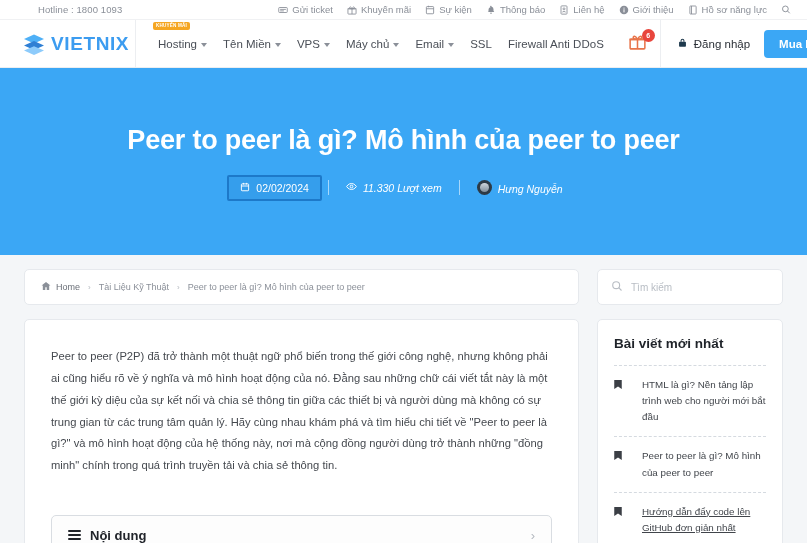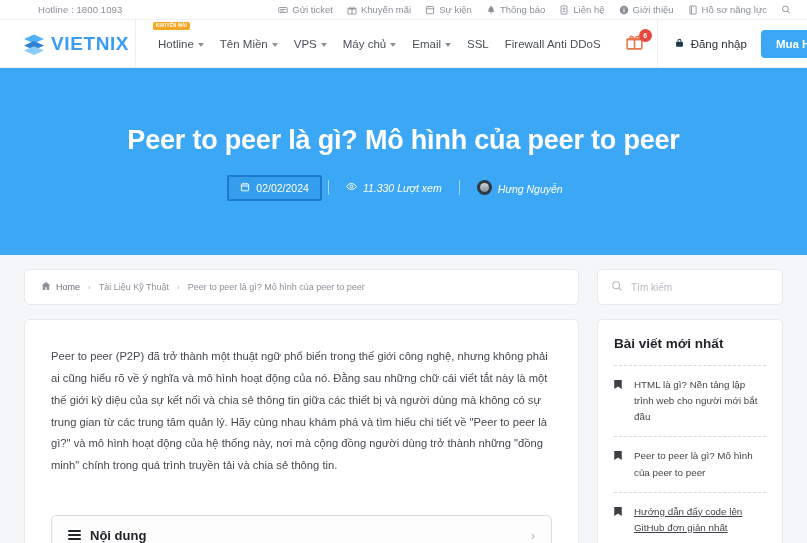--- a/index.html
+++ b/index.html
@@ -242,21 +242,21 @@
     width: 186px;
     padding: 16px 16px 8px 16px;
     align-self: stretch;
   }
   .sb-title{
     font-size: 13.5px; font-weight: 700; color:#1f2329;
     padding-bottom: 14px;
   }
   .sb-list{ list-style:none; }
   .sb-item{
-    display:flex; gap: 12px;
+    display:flex; gap: 20px;
     padding: 11px 0 11px 0;
     border-top: 1px dashed #d5dae0;
     font-size: 9.8px; line-height: 1.65; color:#41454b;
     cursor:pointer;
   }
   .sb-bk{ color:#3b3f45; flex:0 0 auto; margin-top:1px; }
   .sb-text.u { text-decoration: underline; }
 </style>
 </head>
 <body>
@@ -358,21 +358,21 @@
         <path d="M12 14.2L22 18.6 12 23 2 18.6z" fill="#8dcbfb"></path>
       </svg>
     </span>
     <span class="logo-text">VIETNIX</span>
   </div>
 
   <div class="nav-items">
 
     <div class="nav-item">
       <span class="promo-badge">KHUYẾN MÃI</span>
-      <span>Hotline</span>
+      <span>Hosting</span>
       <span class="caret"></span>
     </div>
 
     <div class="nav-item">
       <span>Tên Miền</span>
       <span class="caret"></span>
     </div>
 
     <div class="nav-item">
       <span>VPS</span>

